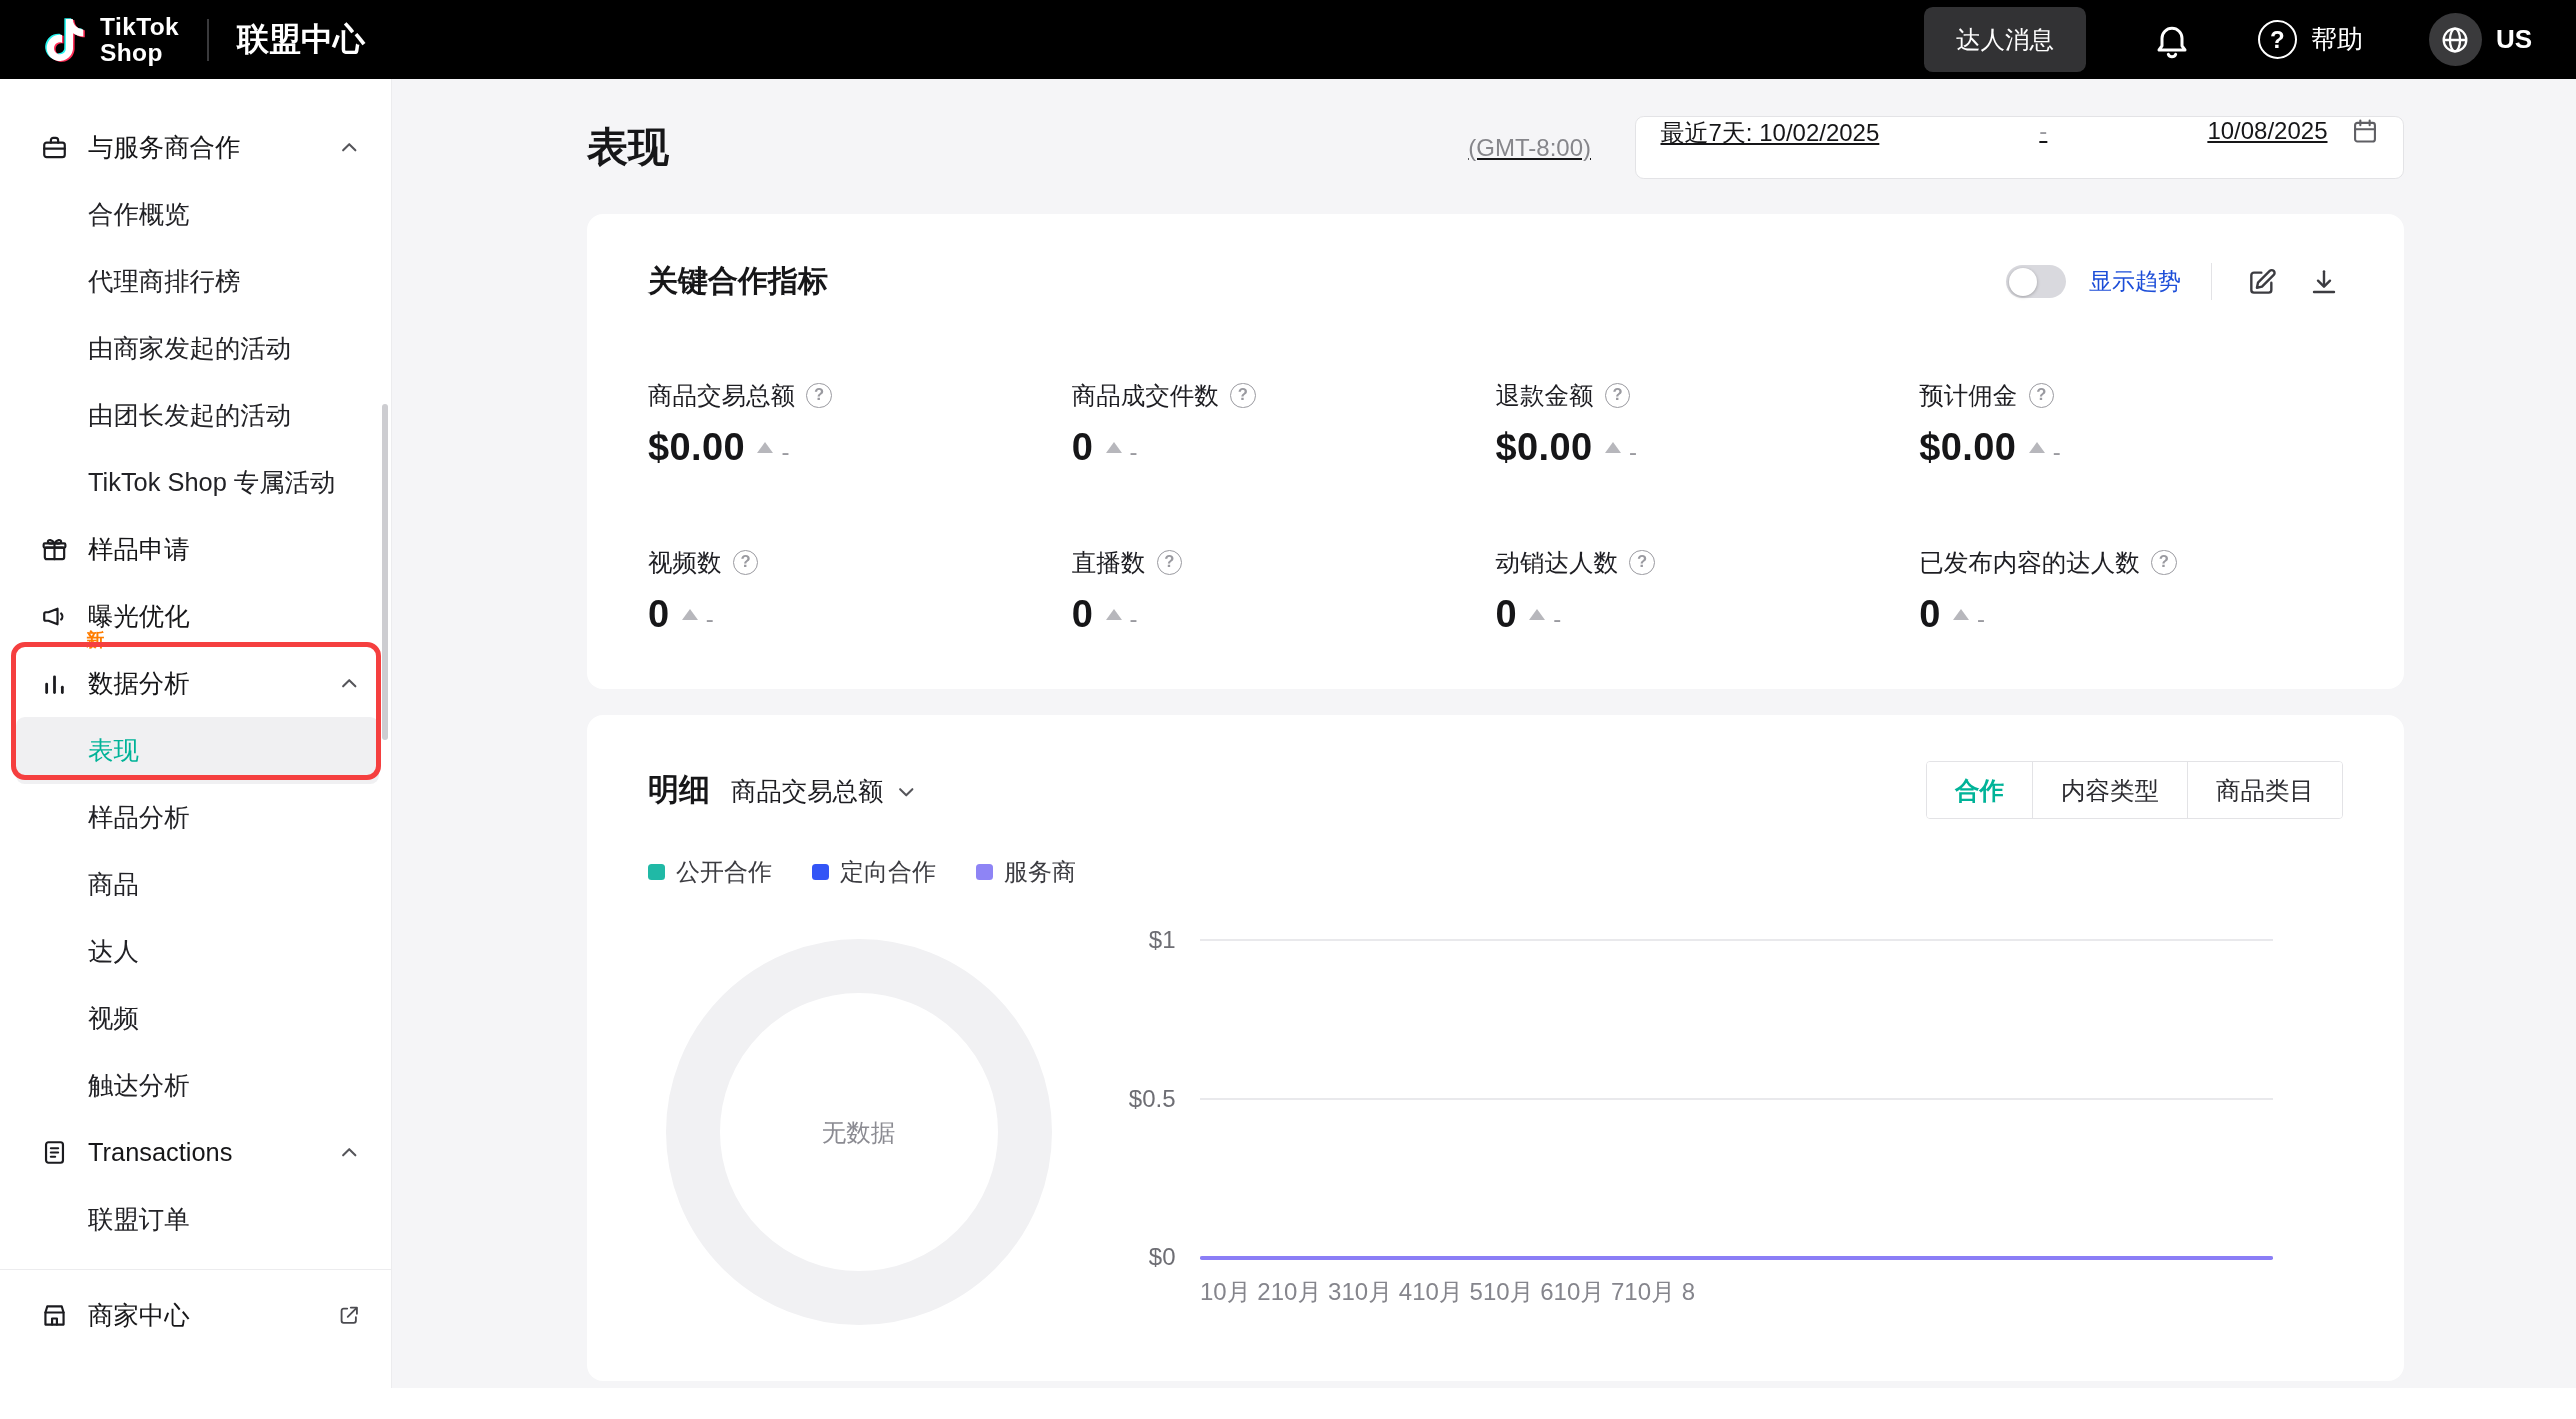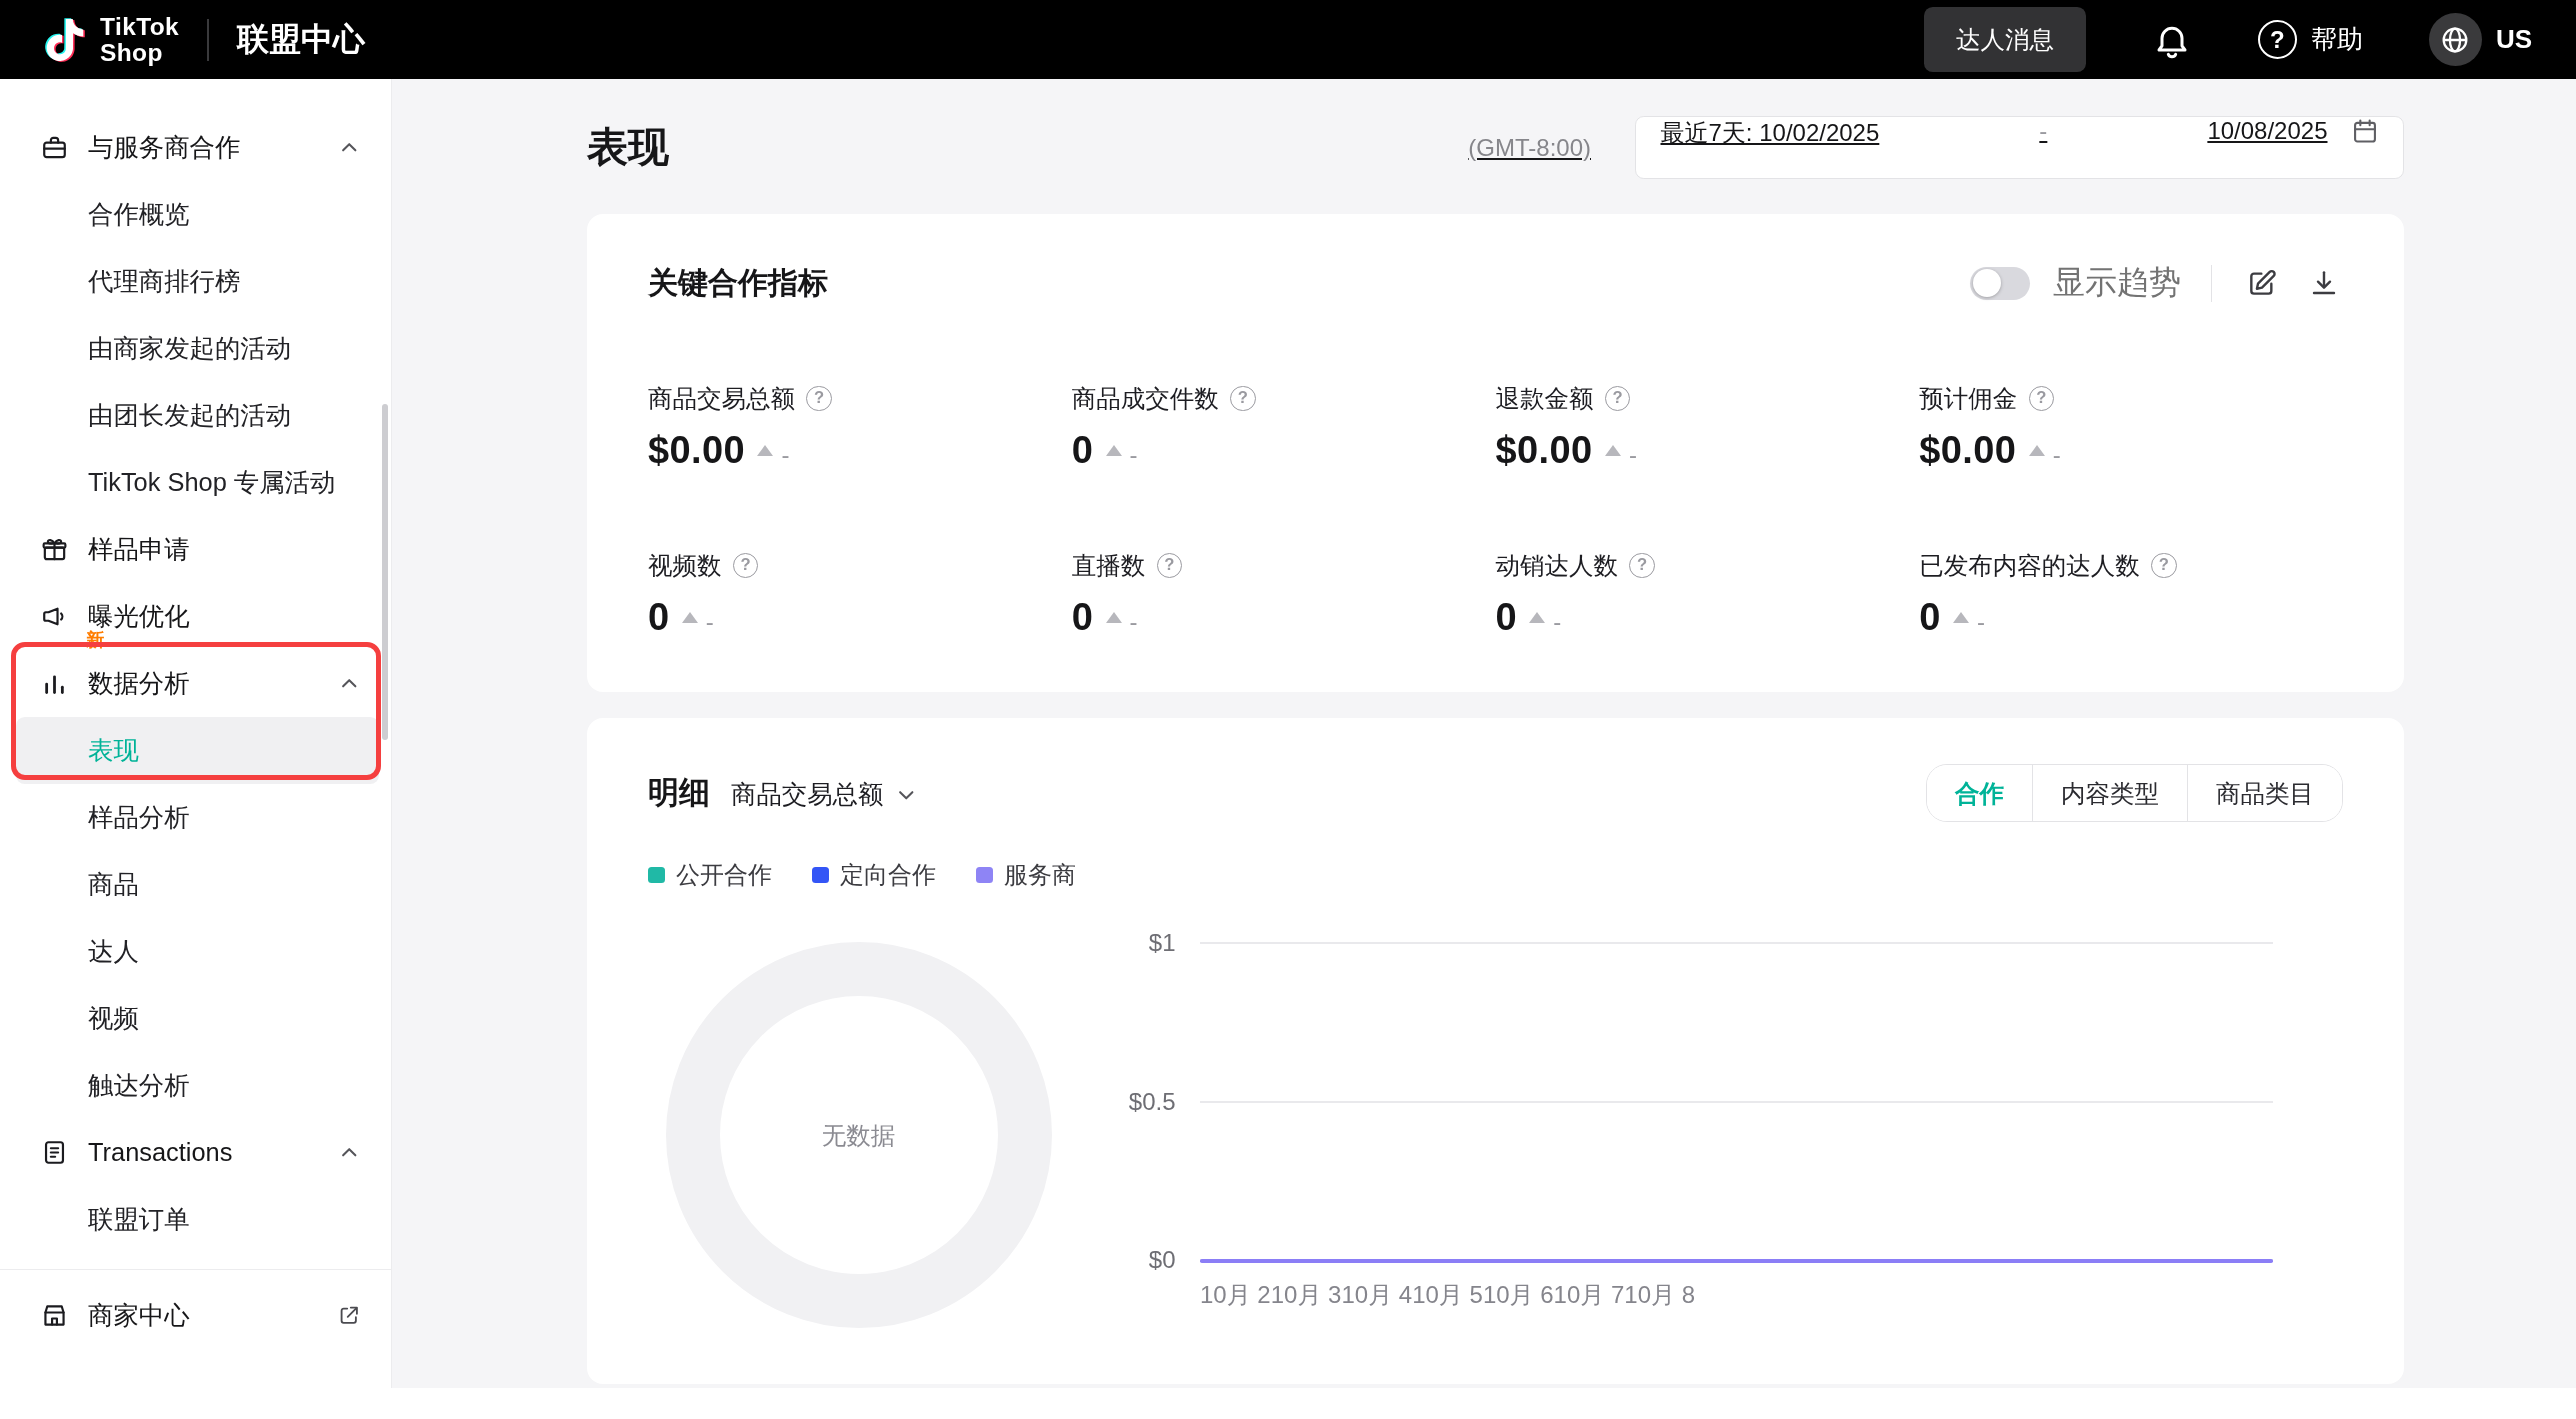--- a/index.html
+++ b/index.html
@@ -58,42 +58,42 @@
 
   .card { background: #fff; border-radius: 16px; }
 
   
   .metrics-card { margin-top: 35px; padding: 47px 61px 53px; }
   .card-head { display: flex; align-items: center; }
   .card-title { font-size: 30px; font-weight: 700; }
   .head-tools { margin-left: auto; display: flex; align-items: center; gap: 23px; }
   .toggle { width: 60px; height: 33px; border-radius: 16.6px; background: #d9d9de; position: relative; cursor: pointer; border: none; }
   .toggle .knob { position: absolute; top: 2.6px; left: 2.6px; width: 28px; height: 28px; border-radius: 50%; background: #fff; box-shadow: 0 0.9px 3.5px rgba(0,0,0,.28); }
-  .toggle-label { font-size: 32px; color: #737373; }
+  .toggle-label { font-size: 23px; color: #1d4ed8; }
   .tool-divider { width: 0.9px; height: 37px; background: #e3e3e6; margin: 0 7px; }
   .tool-btn { background: none; border: none; padding: 3.5px; cursor: pointer; color: #3c3c41; display: flex; }
   .tool-btn svg { width: 32px; height: 32px; }
 
   .metrics-grid { display: grid; grid-template-columns: repeat(4, 1fr); row-gap: 77px; margin-top: 77px; }
   .metric-label-row { display: flex; align-items: center; gap: 11.4px; }
   .metric-label { font-size: 24.5px; color: #1d1d22; }
   .q-icon { width: 25.4px; height: 25.4px; border: 1.8px solid #9a9aa0; color: #9a9aa0; border-radius: 50%; font-size: 16.6px; font-weight: 700; display: flex; align-items: center; justify-content: center; cursor: pointer; flex-shrink: 0; }
   .metric-value-row { display: flex; align-items: baseline; margin-top: 14px; }
   .metric-value { font-size: 38px; font-weight: 700; letter-spacing: 0.4px; }
   .tri { width: 0; height: 0; border-left: 8px solid transparent; border-right: 8px solid transparent; border-bottom: 11.4px solid #b7b7bc; align-self: center; margin-left: 12.3px; }
   .delta { font-size: 24px; color: #9a9aa0; margin-left: 8px; }
 
   
   .detail-card { margin-top: 26px; padding: 46px 61px 56px; }
   .detail-title { display: flex; align-items: baseline; gap: 21px; }
   .detail-h { font-size: 31px; font-weight: 700; }
   .metric-select { display: flex; align-items: center; gap: 10.5px; font-size: 25.4px; color: #1d1d22; cursor: pointer; }
   .metric-select .chev-down { color: #55555a; display: flex; }
   .metric-select svg { width: 24.5px; height: 24.5px; }
-  .tab-group { margin-left: auto; display: flex; border: 0.9px solid #e3e3e6; border-radius: 21px; overflow: hidden; background: #fff; align-items: flex-end; }
+  .tab-group { margin-left: auto; display: flex; border: 0.9px solid #e3e3e6; border-radius: 4px; overflow: hidden; background: #fff; align-items: flex-end; }
   .tab { height: 56px; display: flex; align-items: center; padding: 0 28px; font-size: 24.5px; color: #2b2b30; cursor: pointer; background: #fff; border: none; }
   .tab + .tab { border-left: 0.9px solid #e3e3e6; }
   .tab.active { color: #00b398; font-weight: 600; }
 
   .legend { display: flex; align-items: center; gap: 40px; margin-top: 37px; }
   .legend-item { display: flex; align-items: center; gap: 11.4px; font-size: 24px; color: #3c3c41; }
   .legend-swatch { width: 16.6px; height: 16.6px; border-radius: 3.5px; }
   .sw-teal { background: #20b9a6; } .sw-blue { background: #3355f6; } .sw-purple { background: #8e84f5; }
 
   .chart-area { display: flex; align-items: flex-start; margin-top: 51px; }

